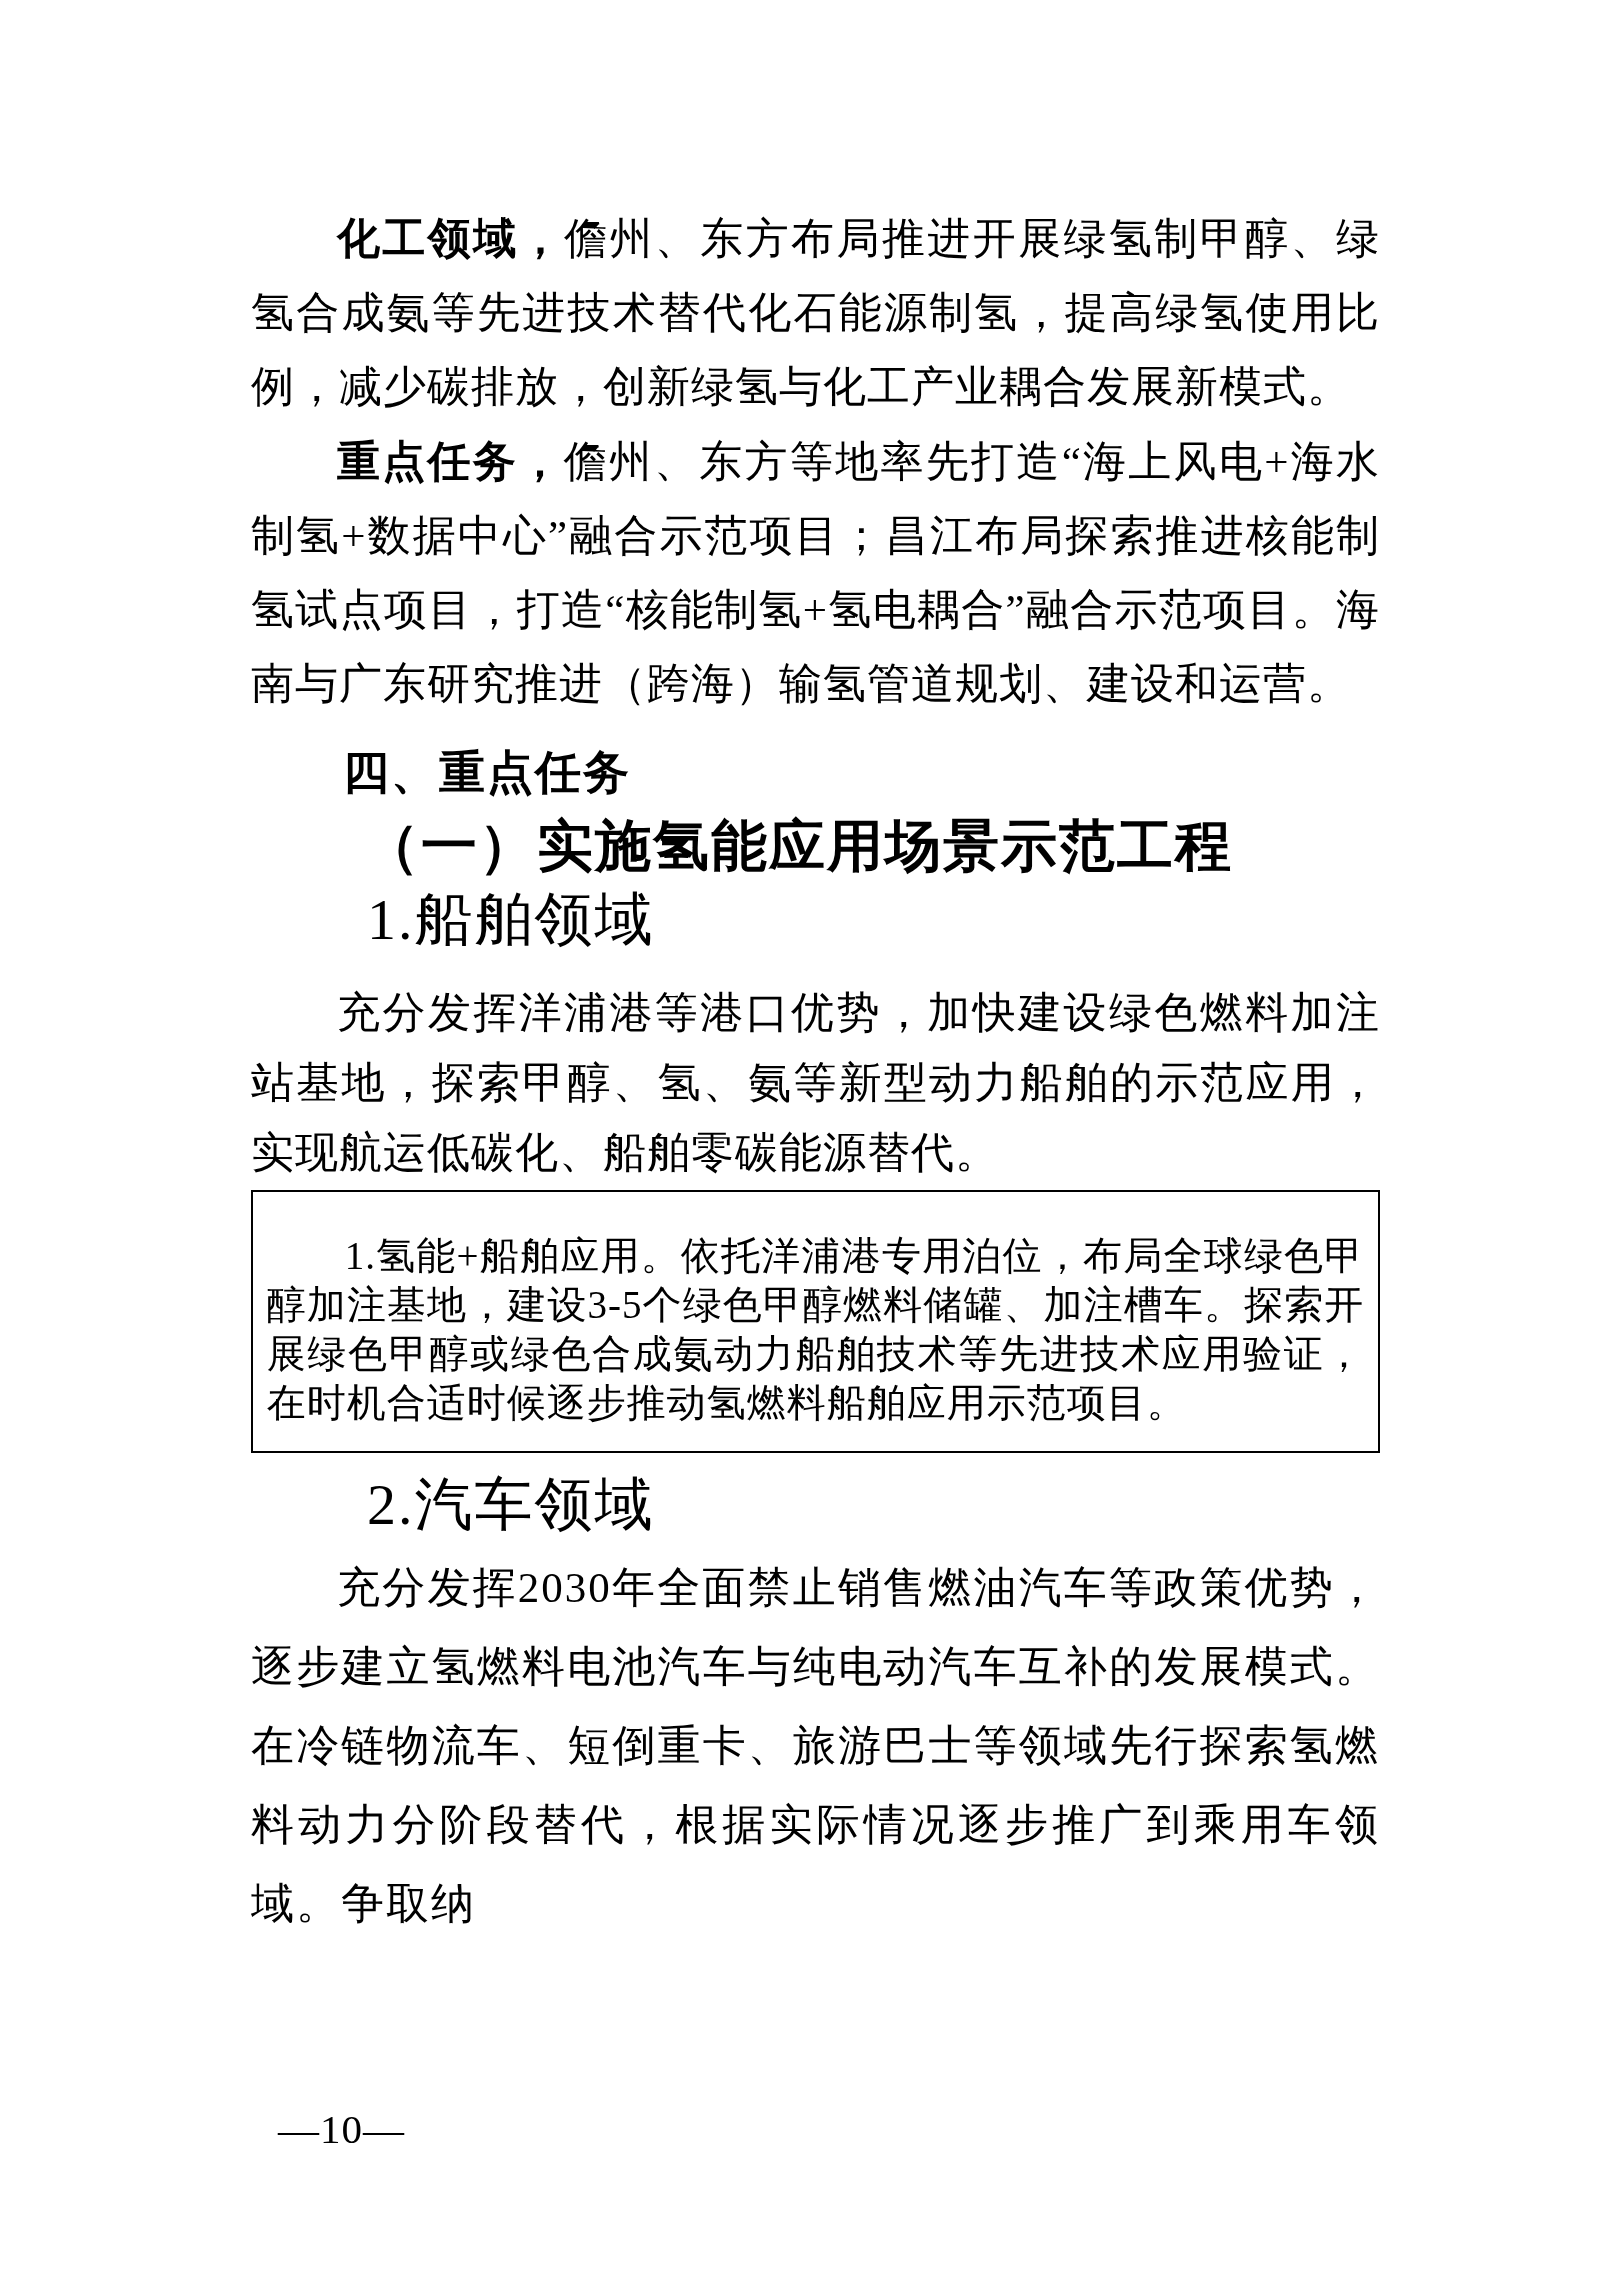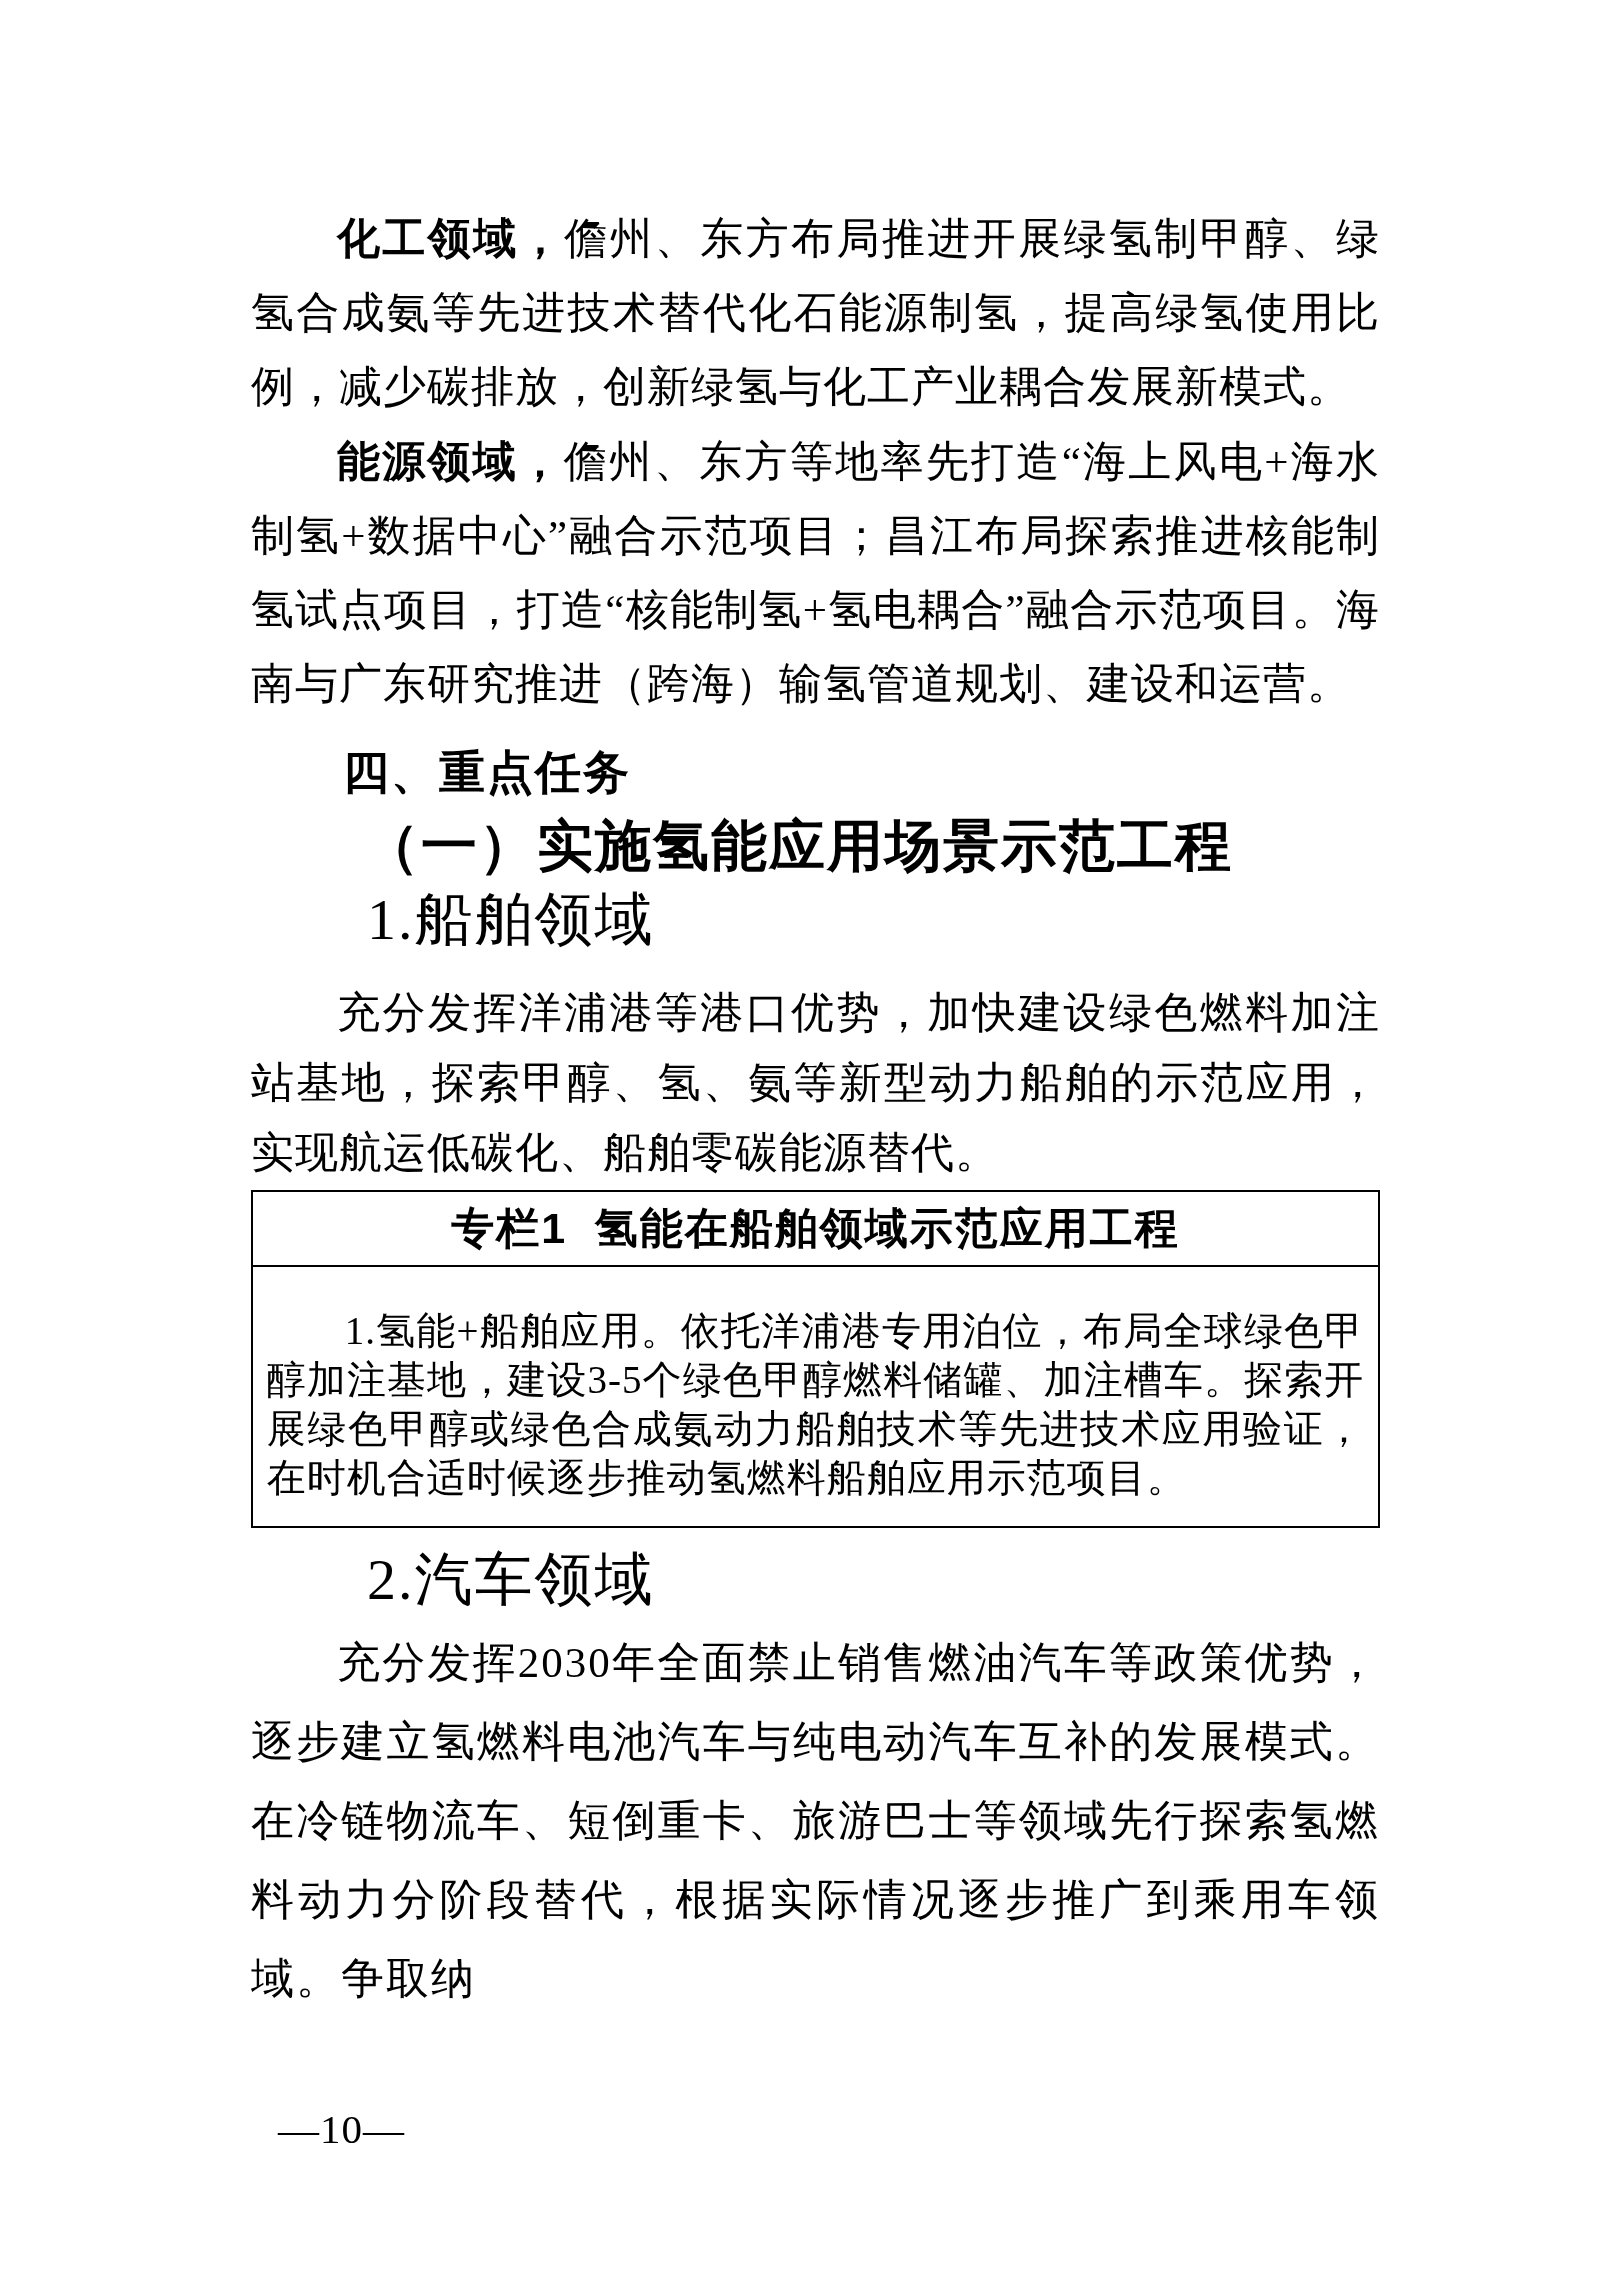--- a/index.html
+++ b/index.html
@@ -120,34 +120,31 @@
   }
 </style>
 </head>
 <body>
 
 <div class="page">
   <div class="content">
 
     <p class="para"><span class="lead">化工领域，</span><span>儋州、东方布局推进开展绿氢制甲醇、绿氢合成氨等先进技术替代化石能源制氢，提高绿氢使用比例，减少碳排放，创新绿氢与化工产业耦合发展新模式。</span></p>
 
-    <p class="para"><span class="lead">能源领域，</span><span>儋州、东方等地率先打造“海上风电+海水制氢+数据中心”融合示范项目；昌江布局探索推进核能制氢试点项目，打造“核能制氢+氢电耦合”融合示范项目。海南与广东研究推进（跨海）输氢管道规划、建设和运营。</span></p>
+    <p class="para"><span class="lead">重点任务，</span><span>儋州、东方等地率先打造“海上风电+海水制氢+数据中心”融合示范项目；昌江布局探索推进核能制氢试点项目，打造“核能制氢+氢电耦合”融合示范项目。海南与广东研究推进（跨海）输氢管道规划、建设和运营。</span></p>
 
     <div class="h-1">四、重点任务</div>
 
     <div class="h-2">（一）实施氢能应用场景示范工程</div>
 
     <div class="h-3">1.船舶领域</div>
 
     <p class="para para-ship">充分发挥洋浦港等港口优势，加快建设绿色燃料加注站基地，探索甲醇、氢、氨等新型动力船舶的示范应用，实现航运低碳化、船舶零碳能源替代。</p>
 
     <div class="callout-box">
-      <div class="box-header">
-        <span class="box-label">专栏1</span><span>氢能在船舶领域示范应用工程</span>
-      </div>
       <p class="box-body">1.氢能+船舶应用。依托洋浦港专用泊位，布局全球绿色甲醇加注基地，建设3-5个绿色甲醇燃料储罐、加注槽车。探索开展绿色甲醇或绿色合成氨动力船舶技术等先进技术应用验证，在时机合适时候逐步推动氢燃料船舶应用示范项目。</p>
     </div>
 
     <div class="h-3 h-car">2.汽车领域</div>
 
     <p class="para para-car">充分发挥2030年全面禁止销售燃油汽车等政策优势，逐步建立氢燃料电池汽车与纯电动汽车互补的发展模式。在冷链物流车、短倒重卡、旅游巴士等领域先行探索氢燃料动力分阶段替代，根据实际情况逐步推广到乘用车领域。争取纳</p>
 
   </div>
 
   <div class="footer">—10—</div>

